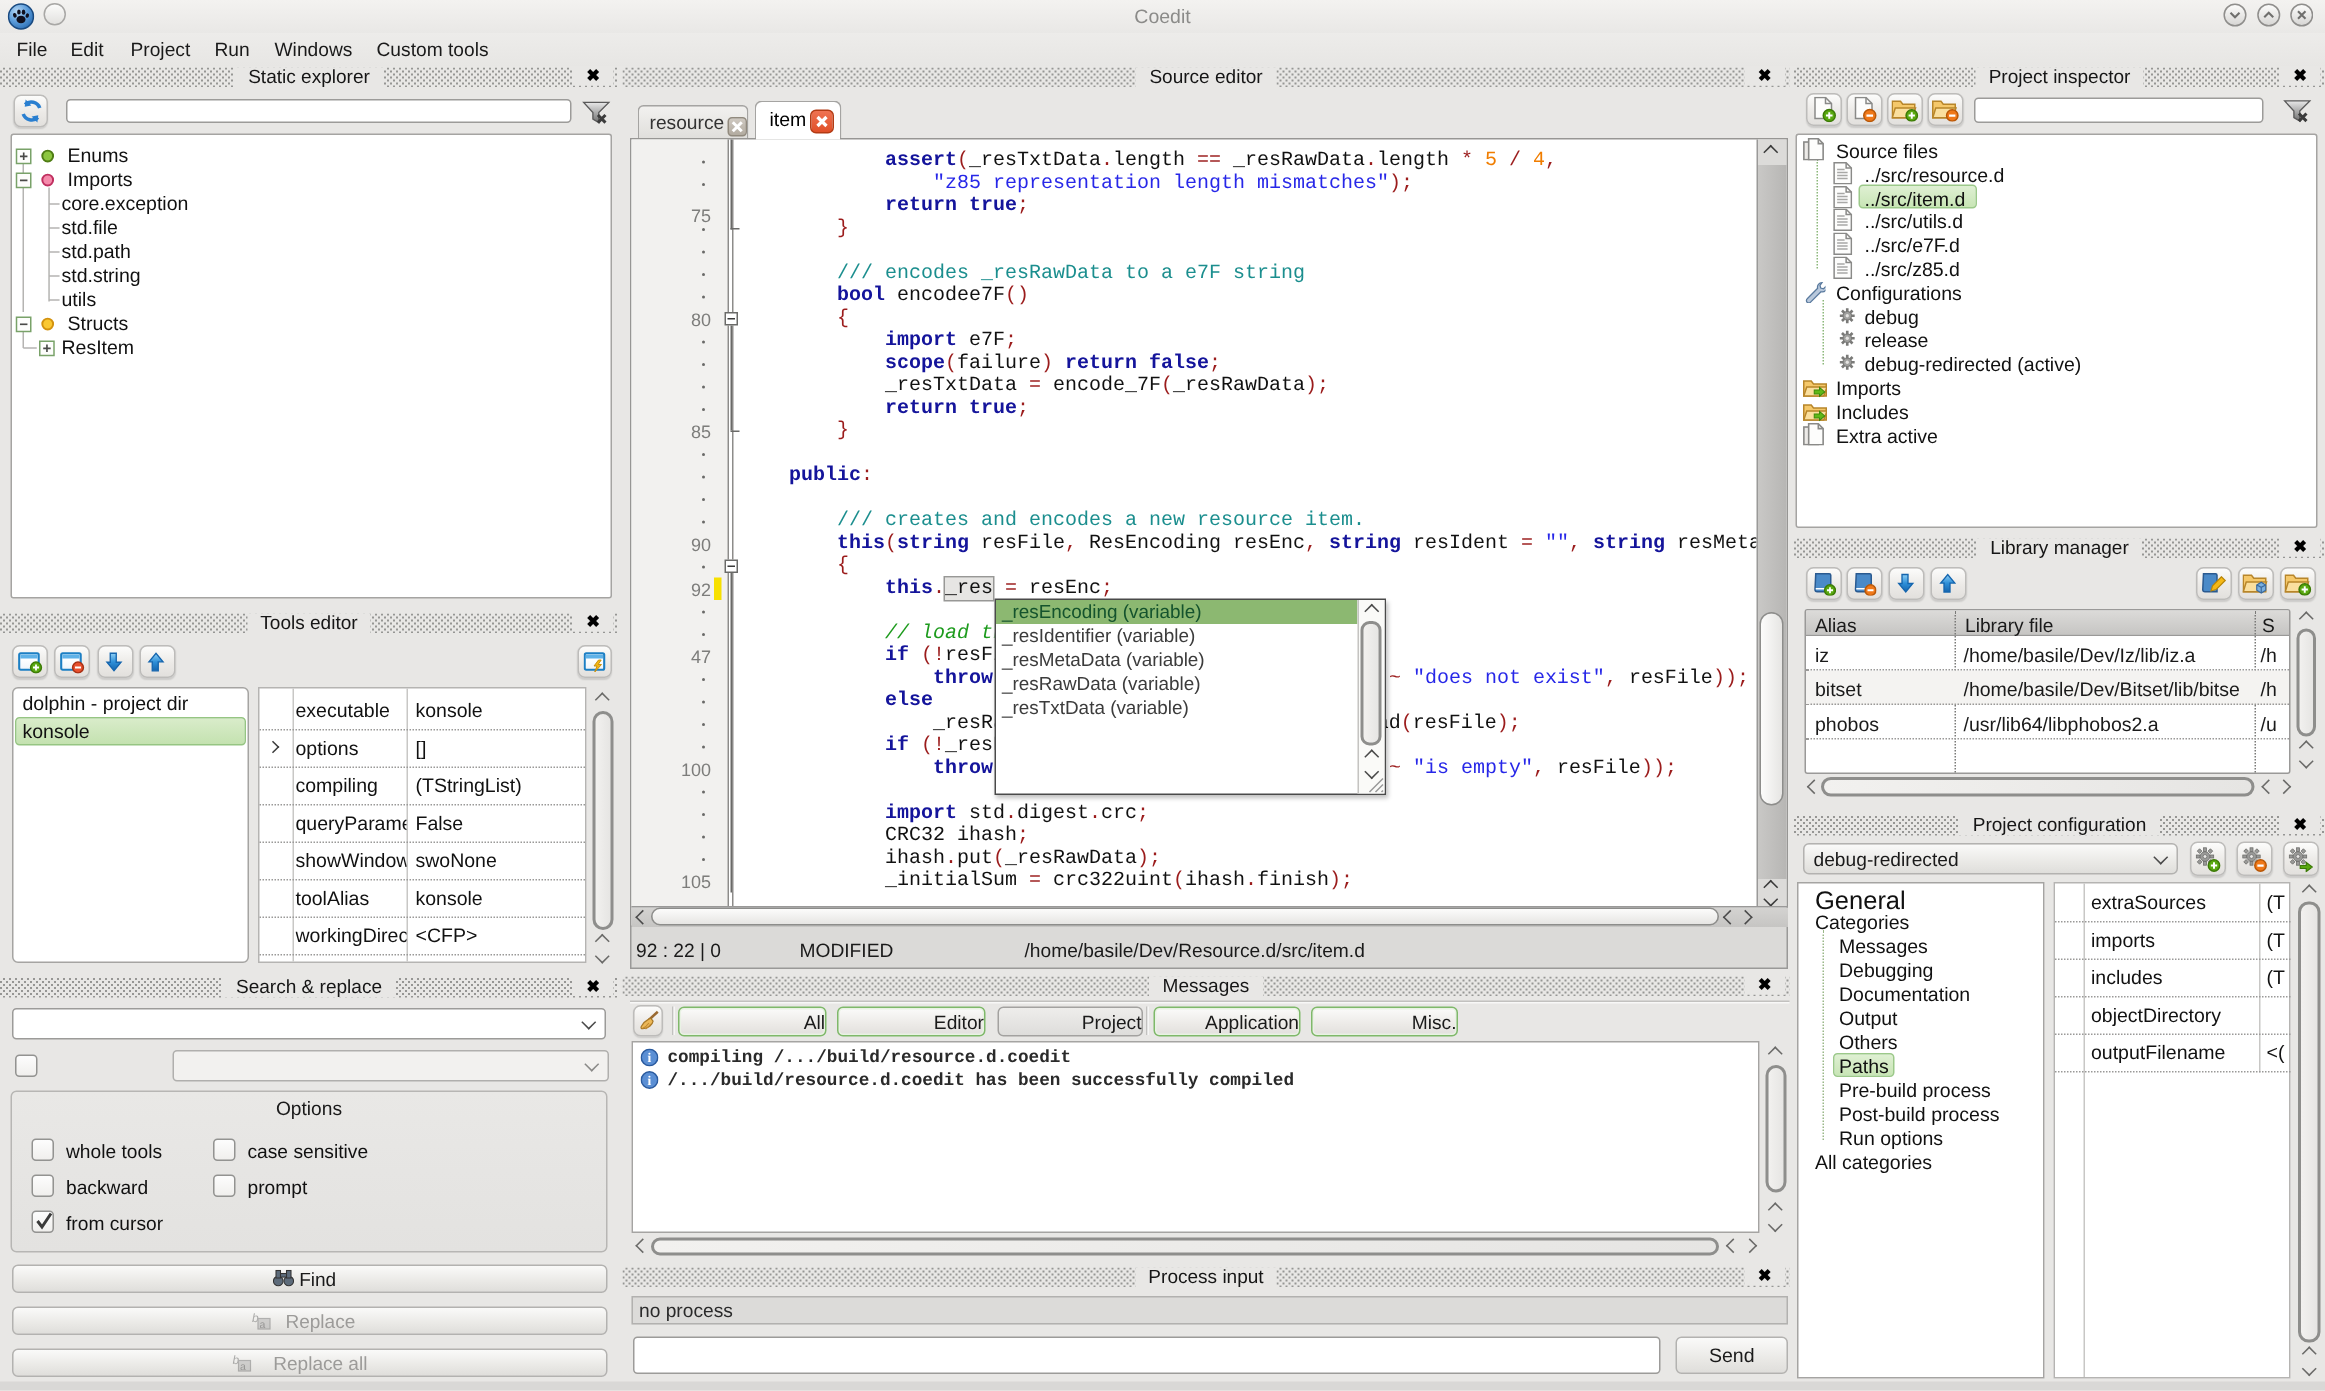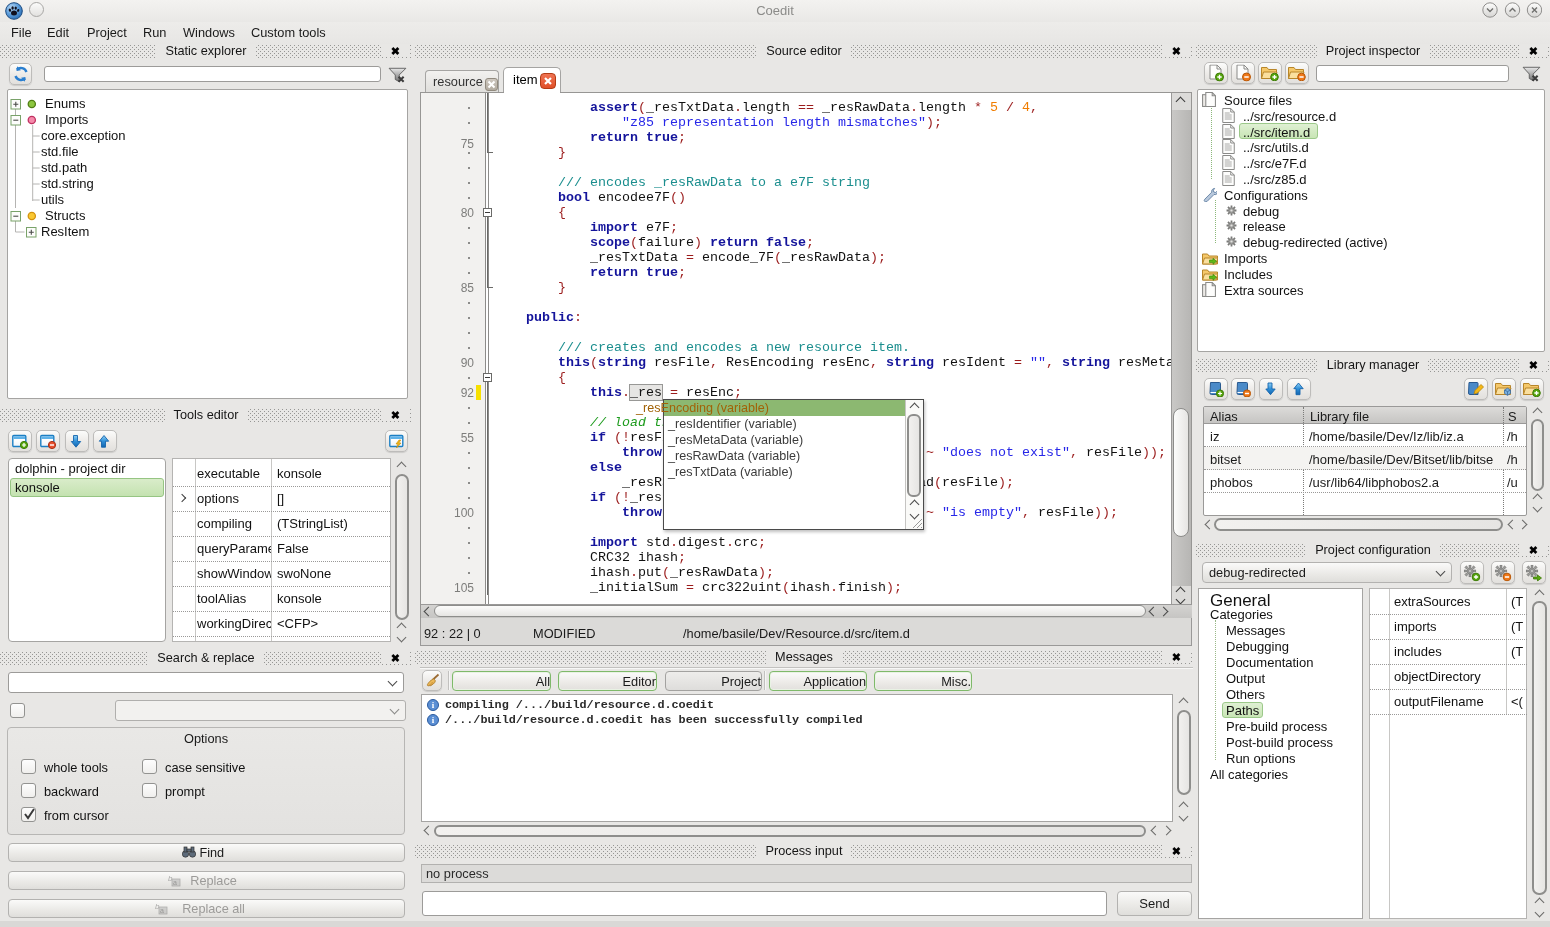--- a/index.html
+++ b/index.html
@@ -292,21 +292,21 @@
 <div class="gnum" style="top:281px">85</div>
 <div class="gdot" style="top:302px"></div>
 <div class="gdot" style="top:317px"></div>
 <div class="gdot" style="top:332px"></div>
 <div class="gdot" style="top:347px"></div>
 <div class="gnum" style="top:356px">90</div>
 <div class="gdot" style="top:377px"></div>
 <div class="gnum" style="top:386px">92</div>
 <div class="gdot" style="top:407px"></div>
 <div class="gdot" style="top:422px"></div>
-<div class="gnum" style="top:431px">55</div>
+<div class="gnum" style="top:431px">47</div>
 <div class="gdot" style="top:452px"></div>
 <div class="gdot" style="top:467px"></div>
 <div class="gdot" style="top:482px"></div>
 <div class="gdot" style="top:497px"></div>
 <div class="gnum" style="top:506px">100</div>
 <div class="gdot" style="top:527px"></div>
 <div class="gdot" style="top:542px"></div>
 <div class="gdot" style="top:557px"></div>
 <div class="gdot" style="top:572px"></div>
 <div class="gnum" style="top:581px">105</div>
@@ -353,21 +353,21 @@
             <i class="k">if</i> <i class="y">(!</i>_resRawData.length<i class="y">)</i>
                 <i class="k">throw</i>                                 <i class="y">~</i> <i class="s">"is empty"</i><i class="y">,</i> resFile<i class="y">));</i>
 
             <i class="k">import</i> std<i class="y">.</i>digest<i class="y">.</i>crc<i class="y">;</i>
             CRC32 ihash<i class="y">;</i>
             ihash<i class="y">.</i>put<i class="y">(</i>_resRawData<i class="y">);</i>
             _initialSum <i class="y">=</i> crc322uint<i class="y">(</i>ihash<i class="y">.</i>finish<i class="y">);</i></pre>
 
 <div class="abs" style="left:663px;top:399px;width:261px;height:131px;background:#fff;border:1px solid #4a4a4a;box-shadow:1px 2px 3px rgba(0,0,0,0.25)"></div>
 <div class="abs" style="left:664px;top:400px;width:241px;height:16px;background:#8cb871"></div>
-<div class="abs popt" style="left:636px;top:401px;color:#a16207">_resEncoding (variable)</div>
+<div class="abs popt" style="left:668px;top:401px;color:#14532d">_resEncoding (variable)</div>
 <div class="abs popt" style="left:668px;top:417px">_resIdentifier (variable)</div>
 <div class="abs popt" style="left:668px;top:433px">_resMetaData (variable)</div>
 <div class="abs popt" style="left:668px;top:449px">_resRawData (variable)</div>
 <div class="abs popt" style="left:668px;top:465px">_resTxtData (variable)</div>
 <div class="abs" style="left:905px;top:400px;width:18px;height:129px;background:#fafaf8;border-left:1px solid #c5c4c2"></div>
 <div class="fthumb" style="left:907px;top:414px;width:14px;height:83px;border-radius:6px"></div>
 <div class="chku" style="left:911px;top:404px"></div>
 <div class="chku" style="left:911px;top:501px"></div>
 <div class="chkd" style="left:911px;top:511px"></div>
 <svg class="abs" style="left:912px;top:518px" width="11" height="11" viewBox="0 0 11 11">
@@ -572,21 +572,21 @@
     <path d="M0.5 3.5h5l1.5 2h8.5v8h-15z" fill="#f5c86a" stroke="#b8862a"></path>
     <path d="M0.5 13.5l2-6h13.5l-2.2 6z" fill="#fadf9e" stroke="#b8862a"></path>
     <path d="M7.5 9.5h3.5V7.8l3.5 3-3.5 3v-1.7H7.5z" fill="#5fb818" stroke="#3c8a08" stroke-width="0.7"></path>
   </svg>
 <div class="trow" style="left:1224px;top:267px;font-size:13px">Includes</div>
 <svg class="abs" style="left:1202px;top:282px" width="14" height="15" viewBox="0 0 13 14">
     <rect x="0.5" y="2.5" width="9" height="11" fill="#eceae7" stroke="#8a8a88"></rect>
     <path d="M3.5 0.5h6l3 3v10h-9z" fill="#fdfdfc" stroke="#8a8a88"></path>
     <path d="M9.5 0.5v3h3" fill="none" stroke="#8a8a88"></path>
   </svg>
-<div class="trow" style="left:1224px;top:283px;font-size:13px">Extra sources</div>
+<div class="trow" style="left:1224px;top:283px;font-size:13px">Extra active</div>
 
 <div class="ptitle" style="left:1196px;top:359px;width:354px"><span>Library manager</span><span class="px">✖</span></div>
 <div class="tb" style="left:1204px;top:378px">
     <svg width="16" height="16" viewBox="0 0 16 16">
       <path d="M2.5 1.5h9a1 1 0 0 1 1 1v11h-9a1.5 1.5 0 0 1-1.5-1.5z" fill="#4a8ac8" stroke="#2a5a90"></path>
       <path d="M2.5 11.5h10" stroke="#fff" stroke-width="1"></path>
       <circle cx="12" cy="12.5" r="3.6" fill="#59a80f" stroke="#3c7a06"></circle>
       <path d="M10 12.5h4M12 10.5v4" stroke="#fff" stroke-width="1.2"></path>
     </svg>
   </div>

